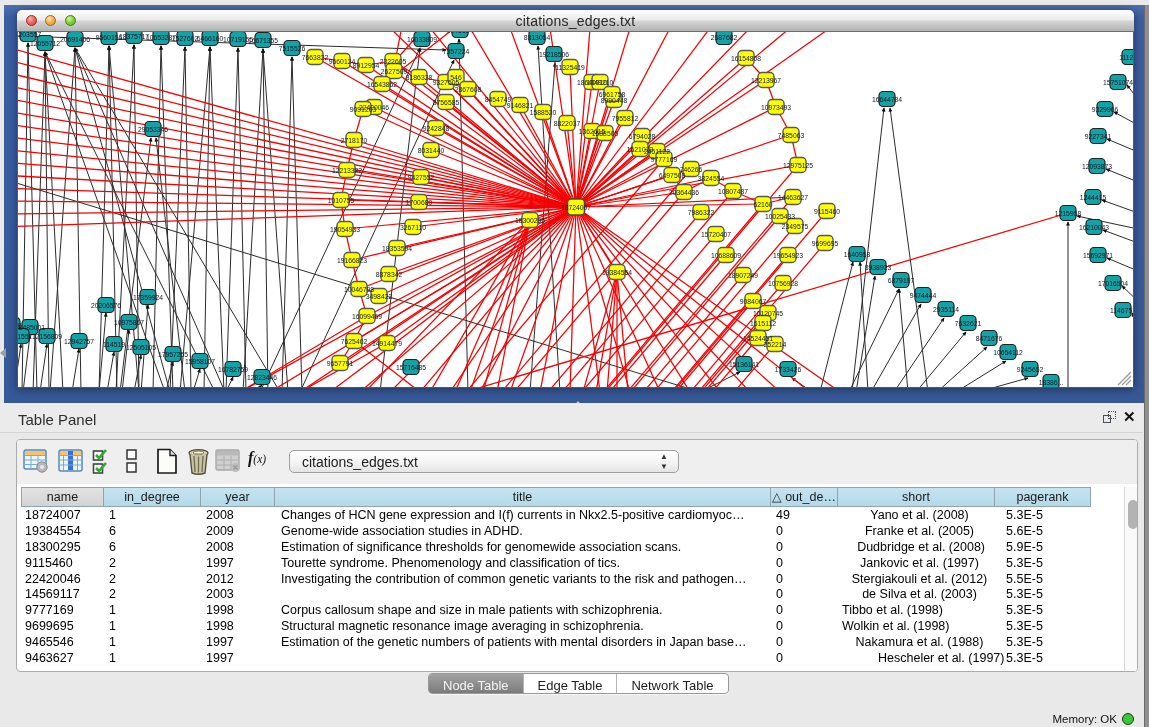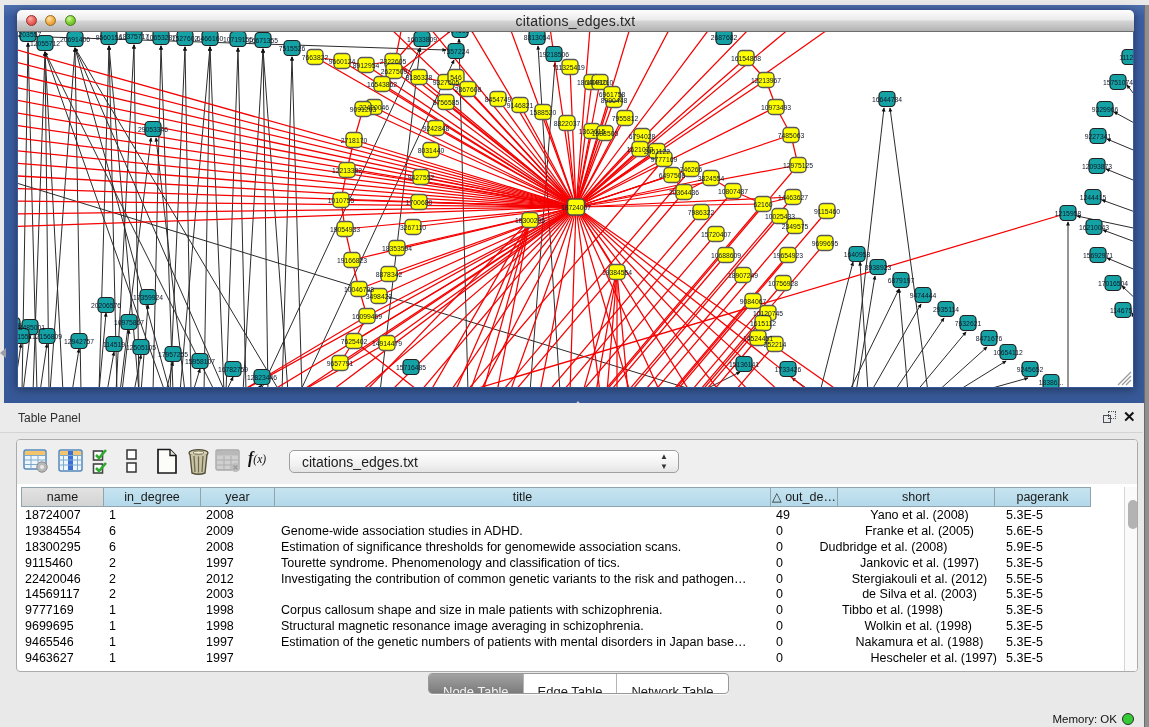--- a/index.html
+++ b/index.html
@@ -29,21 +29,21 @@
 #canvas { position:absolute; left:1px; top:22px; width:1115px; height:355px;
   background:#ffffff; overflow:hidden; }
 
 #grip { position:absolute; left:569px; top:396px; width:0; height:0;
   border-left:5px solid transparent; border-right:5px solid transparent;
   border-bottom:6px solid #c9ccd4; }
 
 #tpanel { position:absolute; left:0; top:403px; width:1143px; height:324px; background:#e9e9e9; }
 #tptitle { position:absolute; left:0; top:0; width:100%; height:30px; background:#ebebeb;
   border-bottom:1px solid #d4d4d4;}
-#tptitle .lbl { position:absolute; left:18px; top:8px; font-size:12px; color:#2e2e2e; }
+#tptitle .lbl { position:absolute; left:18px; top:8px; font-size:15px; color:#2e2e2e; }
 #dockico { position:absolute; left:1103px; top:8px; width:14px; height:14px; }
 #dockico .sq1 { position:absolute; left:0; top:4px; width:8px; height:8px; border:1.4px solid #4a4f57; background:#e9e9e9;}
 #dockico .sq2 { position:absolute; left:5px; top:0; width:8px; height:8px; border:1.4px dotted #4a4f57;}
 #closex { position:absolute; left:1123px; top:5px; font-size:15px; font-weight:bold; color:#111; }
 #tcontainer { position:absolute; left:16px; top:36px; width:1122px; height:233px;
   border:1px solid #ababab; border-radius:4px; background:#ffffff; overflow:hidden; }
 #toolbar { position:absolute; left:0; top:0; width:100%; height:44px;
   background:#efefef; }
 #combo { position:absolute; left:272px; top:10px; width:390px; height:23px;
   border:1px solid #9f9f9f; border-radius:5px;
@@ -62,21 +62,21 @@
 .td { position:absolute; top:1px; overflow:hidden; }
 
 #vsb { position:absolute; left:1107px; top:47px; width:16px; height:186px;
   background:#fafafa; border-left:1px solid #d5d5d5; }
 #vsb .thumb { position:absolute; left:2.5px; top:13px; width:10px; height:29px;
   background:#b3b3b3; border-radius:5px; }
 
 #tabs { position:absolute; left:428px; top:270px; height:21px; display:flex;
   border:1px solid #989898; border-radius:4px; background:#ffffff;
   font-size:13px; overflow:hidden; box-shadow:0 1px 0 rgba(255,255,255,0.7);}
-#tabs .seg { padding:8px 14px; line-height:20px; color:#1c1c1c; }
+#tabs .seg { padding:2px 14px; line-height:20px; color:#1c1c1c; }
 #tabs .seg.sel { background:linear-gradient(180deg,#a2a2a2,#7b7b7b); color:#f4f4f4; }
 #tabs .seg + .seg { border-left:1px solid #b5b5b5; }
 
 #status { position:absolute; right:9px; top:310px; font-size:11.5px; color:#111; }
 #status .dot { display:inline-block; width:12px; height:12px; border-radius:50%;
   background:#35cb35; border:1.5px solid #2c2c2c; vertical-align:-2px; margin-left:5px;}
 
 .ico { position:absolute; top:8px; }
 </style>
 </head>
@@ -734,40 +734,41 @@
           <div class="hc" style="left:254px;width:496px">title</div>
           <div class="hc" style="left:750px;width:67px">△ out_de…</div>
           <div class="hc" style="left:817px;width:157px">short</div>
           <div class="hc" style="left:974px;width:96px">pagerank</div>
         </div>
       <div id="trows">
           <div class="tr">
             <div class="td" style="left:4px">18724007</div>
             <div class="td" style="left:88px">1</div>
             <div class="td" style="left:185px">2008</div>
+            <div class="td" style="left:260px;width:492px">Changes of HCN gene expression and I(f) currents in Nkx2.5-positive cardiomyoc…</div>
             <div class="td" style="left:755px">49</div>
             <div class="td" style="left:821px;width:155px;text-align:center">Yano et al. (2008)</div>
             <div class="td" style="left:985px">5.3E-5</div>
           </div>
           <div class="tr">
             <div class="td" style="left:4px">19384554</div>
             <div class="td" style="left:88px">6</div>
             <div class="td" style="left:185px">2009</div>
             <div class="td" style="left:260px;width:492px">Genome-wide association studies in ADHD.</div>
             <div class="td" style="left:755px">0</div>
             <div class="td" style="left:821px;width:155px;text-align:center">Franke et al. (2005)</div>
             <div class="td" style="left:985px">5.6E-5</div>
           </div>
           <div class="tr">
             <div class="td" style="left:4px">18300295</div>
             <div class="td" style="left:88px">6</div>
             <div class="td" style="left:185px">2008</div>
             <div class="td" style="left:260px;width:492px">Estimation of significance thresholds for genomewide association scans.</div>
             <div class="td" style="left:755px">0</div>
-            <div class="td" style="left:785px;width:155px;text-align:center">Dudbridge et al. (2008)</div>
+            <div class="td" style="left:809px;width:155px;text-align:right">Dudbridge et al. (2008)</div>
             <div class="td" style="left:985px">5.9E-5</div>
           </div>
           <div class="tr">
             <div class="td" style="left:4px">9115460</div>
             <div class="td" style="left:88px">2</div>
             <div class="td" style="left:185px">1997</div>
             <div class="td" style="left:260px;width:492px">Tourette syndrome. Phenomenology and classification of tics.</div>
             <div class="td" style="left:755px">0</div>
             <div class="td" style="left:821px;width:155px;text-align:center">Jankovic et al. (1997)</div>
             <div class="td" style="left:985px">5.3E-5</div>
@@ -797,38 +798,38 @@
             <div class="td" style="left:755px">0</div>
             <div class="td" style="left:821px;width:155px;text-align:left">Tibbo et al. (1998)</div>
             <div class="td" style="left:985px">5.3E-5</div>
           </div>
           <div class="tr">
             <div class="td" style="left:4px">9699695</div>
             <div class="td" style="left:88px">1</div>
             <div class="td" style="left:185px">1998</div>
             <div class="td" style="left:260px;width:492px">Structural magnetic resonance image averaging in schizophrenia.</div>
             <div class="td" style="left:755px">0</div>
-            <div class="td" style="left:796px;width:155px;text-align:right">Wolkin et al. (1998)</div>
+            <div class="td" style="left:821px;width:155px;text-align:left">Wolkin et al. (1998)</div>
             <div class="td" style="left:985px">5.3E-5</div>
           </div>
           <div class="tr">
             <div class="td" style="left:4px">9465546</div>
             <div class="td" style="left:88px">1</div>
             <div class="td" style="left:185px">1997</div>
             <div class="td" style="left:260px;width:492px">Estimation of the genetic numbers of patients with mental disorders in Japan base…</div>
             <div class="td" style="left:755px">0</div>
             <div class="td" style="left:821px;width:155px;text-align:center">Nakamura et al. (1988)</div>
             <div class="td" style="left:985px">5.3E-5</div>
           </div>
           <div class="tr">
             <div class="td" style="left:4px">9463627</div>
             <div class="td" style="left:88px">1</div>
             <div class="td" style="left:185px">1997</div>
             <div class="td" style="left:755px">0</div>
-            <div class="td" style="left:821px;width:155px;text-align:right">Hescheler et al. (1997)</div>
+            <div class="td" style="left:857px;width:155px;text-align:left">Hescheler et al. (1997)</div>
             <div class="td" style="left:985px">5.3E-5</div>
           </div>
         </div>
       <div id="vsb">
           <div class="thumb"></div>
         </div>
     </div>
     <div id="tabs">
       <div class="seg sel">Node Table</div>
       <div class="seg">Edge Table</div>

